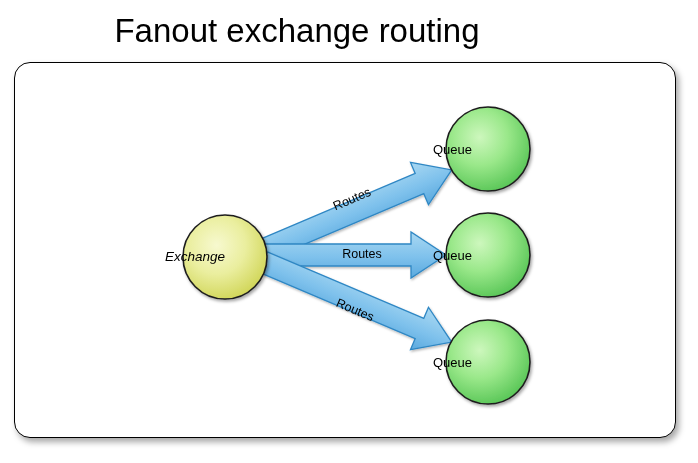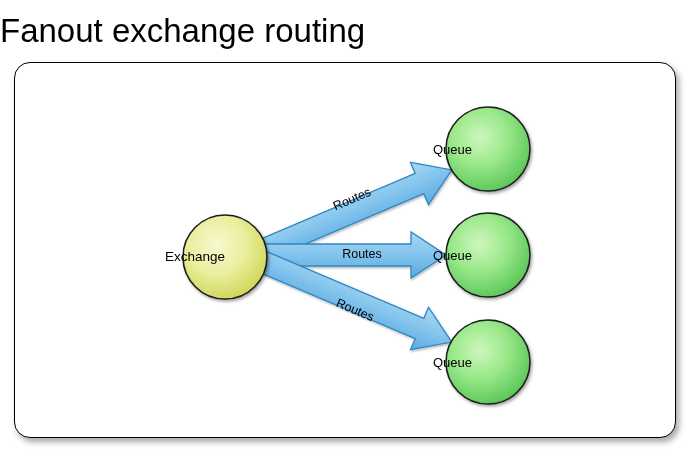--- a/index.html
+++ b/index.html
@@ -22,20 +22,21 @@
     height: 463px;
     background: #ffffff;
   }
 
   
   #diagram-title {
     position: absolute;
     left: 0;
     top: 12px;
     width: 594px;
+    text-align: center;
     font-family: "Liberation Sans", sans-serif;
     font-size: 33px;
     font-weight: normal;
     color: #000000;
     letter-spacing: 0px;
     line-height: 38px;
     white-space: nowrap;
   }
 
   
@@ -68,20 +69,21 @@
     text-align: left;
     font-family: "Liberation Sans", sans-serif;
     font-size: 13px;
     color: #000000;
     white-space: nowrap;
     pointer-events: none;
   }
   .exchange-label {
     width: 120px;
     font-size: 13.5px;
+    font-style: italic;
   }
   .queue-label {
     width: 110px;
     font-size: 13px;
   }
 
   
   .edge-label {
     position: absolute;
     font-family: "Liberation Sans", sans-serif;

